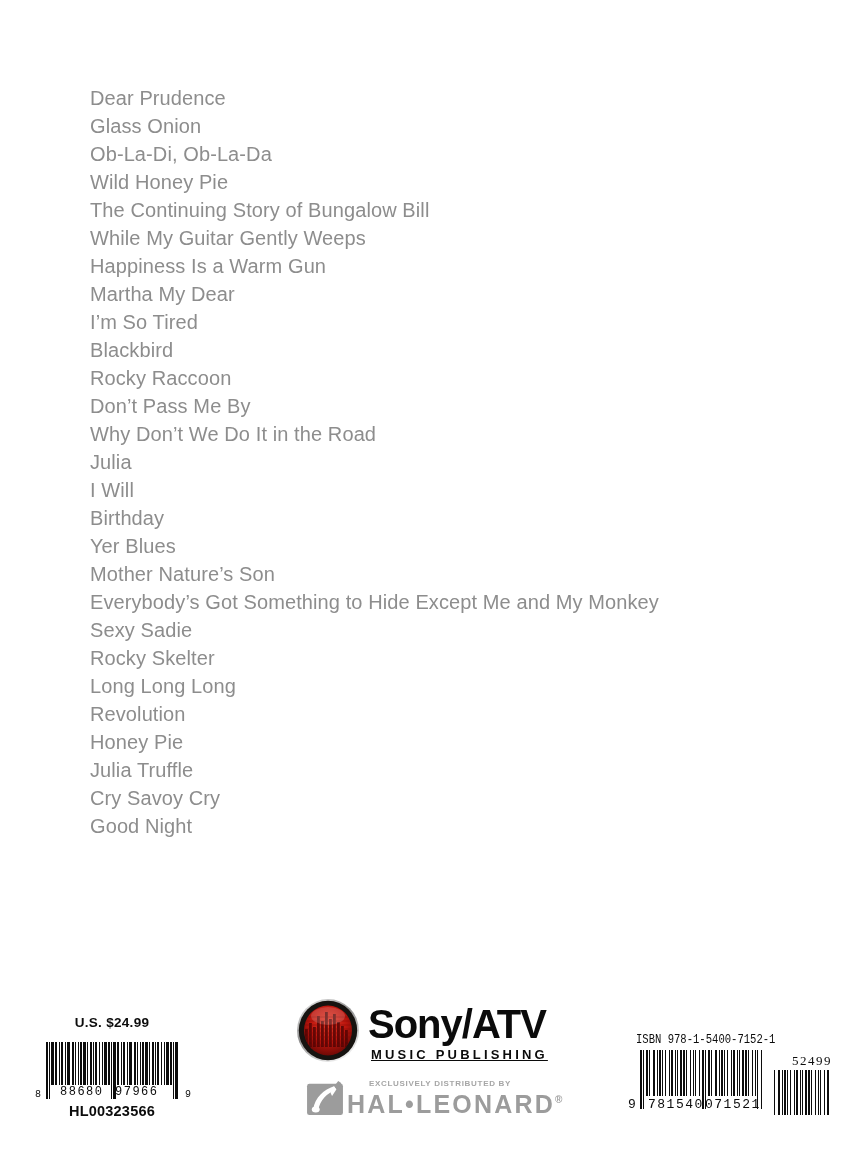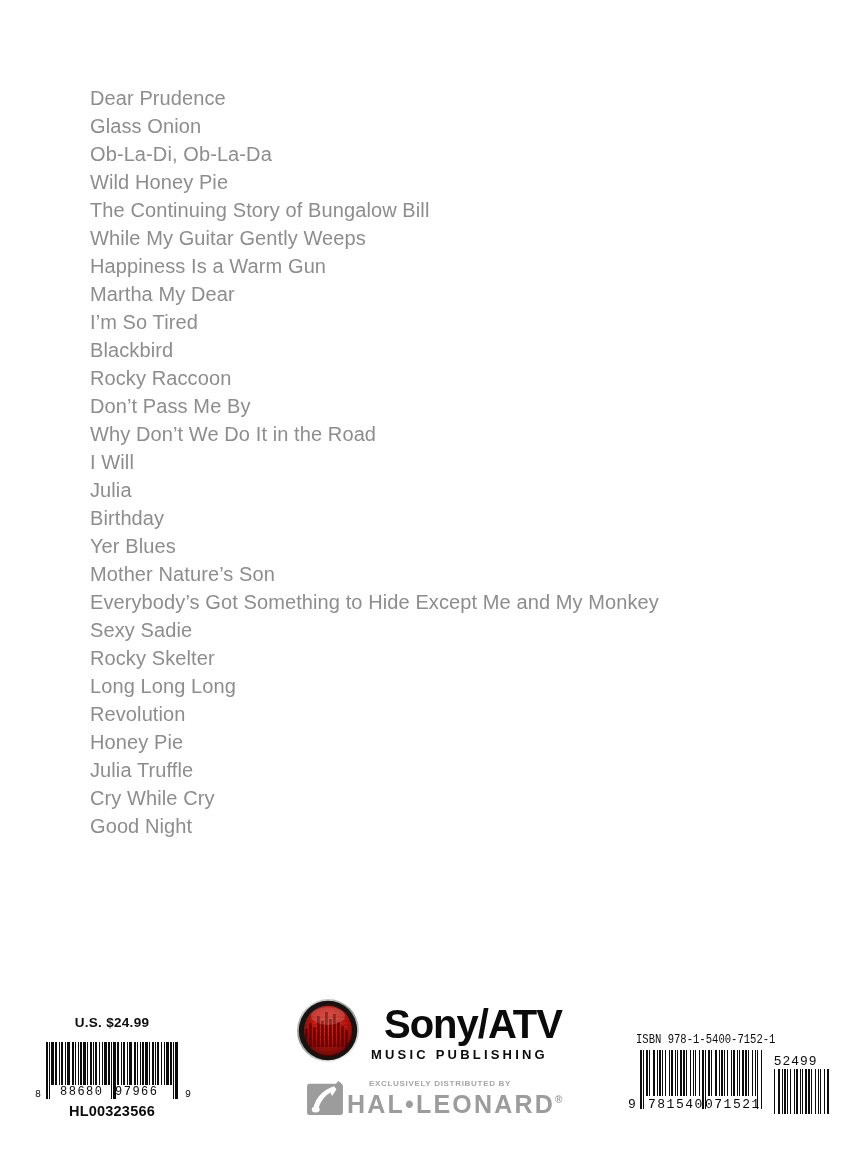--- a/index.html
+++ b/index.html
@@ -32,44 +32,44 @@
   .upc .g{top:43px;background:var(--background);padding:0 2px;letter-spacing:1.5px;}
   .upc .g1{left:12px;}
   .upc .g2{left:67px;}
   .upc .dl{left:-11px;top:46px;font-size:10px;}
   .upc .dr{right:-13px;top:46px;font-size:10px;}
   .catalog{position:absolute;left:46px;top:1103px;width:132px;text-align:center;
     font-weight:bold;font-size:14.5px;letter-spacing:.2px;}
 
   
   .sony-globe{position:absolute;left:297px;top:999px;width:62px;height:63px;}
-  .sony-name{position:absolute;left:384px;top:1003px;font-size:40px;line-height:42px;
+  .sony-name{position:absolute;left:368px;top:1003px;font-size:40px;line-height:42px;
     font-weight:bold;letter-spacing:-1px;color:#0b0b0b;white-space:nowrap;}
   .sony-division{position:absolute;left:371px;top:1047px;font-size:13px;font-weight:bold;
-    letter-spacing:3.2px;color:#0b0b0b;white-space:nowrap;}
+    letter-spacing:3.2px;color:#0b0b0b;white-space:nowrap;text-decoration:underline;}
   .dist-tagline{position:absolute;left:358px;top:1079px;width:164px;text-align:center;
     font-size:8px;font-weight:bold;color:#a6a6a6;letter-spacing:.7px;}
   .hal-icon{position:absolute;left:306px;top:1081px;width:38px;height:34px;}
   .hal-name{position:absolute;left:347px;top:1090px;font-size:25px;font-weight:600;
     color:var(--logo-gray);letter-spacing:2.2px;white-space:nowrap;}
   .hal-name sup{font-size:10px;vertical-align:10px;letter-spacing:0;}
 
   
   .isbn-label{position:absolute;left:627px;top:1033px;width:150px;text-align:center;
     font-family:"Liberation Mono","DejaVu Sans Mono",monospace;font-size:12px;
     transform:scaleX(.88);transform-origin:center;white-space:nowrap;}
   .ean{left:640px;top:1050px;width:124px;height:62px;}
   .ean .d{position:absolute;top:47px;font-family:"Liberation Mono","DejaVu Sans Mono",monospace;
     font-size:13px;line-height:15px;letter-spacing:1.5px;color:var(--ink);}
   .ean .g{background:var(--background);padding:0 1px;}
   .ean .g1{left:7px;}
   .ean .g2{left:64px;}
   .ean .dl{left:-12px;letter-spacing:0;}
   .addon{position:absolute;left:774px;top:1053px;width:58px;}
-  .addon .d{display:block;text-align:left;font-family:Liberation Sans, sans-serif;
+  .addon .d{display:block;text-align:right;font-family:Liberation Serif, serif;
     font-size:13px;letter-spacing:1.5px;color:var(--ink);}
   .addon .barcode{position:relative;left:0;top:0;width:58px;height:45px;margin-top:1px;}
 </style>
 </head>
 <body>
 
 <div class="page">
 
   <div class="song-list">
       <div class="song">Dear Prudence</div>
@@ -78,33 +78,33 @@
       <div class="song">Wild Honey Pie</div>
       <div class="song">The Continuing Story of Bungalow Bill</div>
       <div class="song">While My Guitar Gently Weeps</div>
       <div class="song">Happiness Is a Warm Gun</div>
       <div class="song">Martha My Dear</div>
       <div class="song">I’m So Tired</div>
       <div class="song">Blackbird</div>
       <div class="song">Rocky Raccoon</div>
       <div class="song">Don’t Pass Me By</div>
       <div class="song">Why Don’t We Do It in the Road</div>
+      <div class="song">Julia</div>
       <div class="song">I Will</div>
-      <div class="song">Julia</div>
       <div class="song">Birthday</div>
       <div class="song">Yer Blues</div>
       <div class="song">Mother Nature’s Son</div>
       <div class="song">Everybody’s Got Something to Hide Except Me and My Monkey</div>
       <div class="song">Sexy Sadie</div>
       <div class="song">Rocky Skelter</div>
       <div class="song">Long Long Long</div>
       <div class="song">Revolution</div>
       <div class="song">Honey Pie</div>
       <div class="song">Julia Truffle</div>
-      <div class="song">Cry While Cry</div>
+      <div class="song">Cry Savoy Cry</div>
       <div class="song">Good Night</div>
     </div>
 
   <div class="price">U.S. $24.99</div>
 
   <div class="barcode upc">
     <span class="d dl">8</span>
     <span class="d g g1">88680</span>
     <span class="d g g2">97966</span>
     <span class="d dr">9</span>

